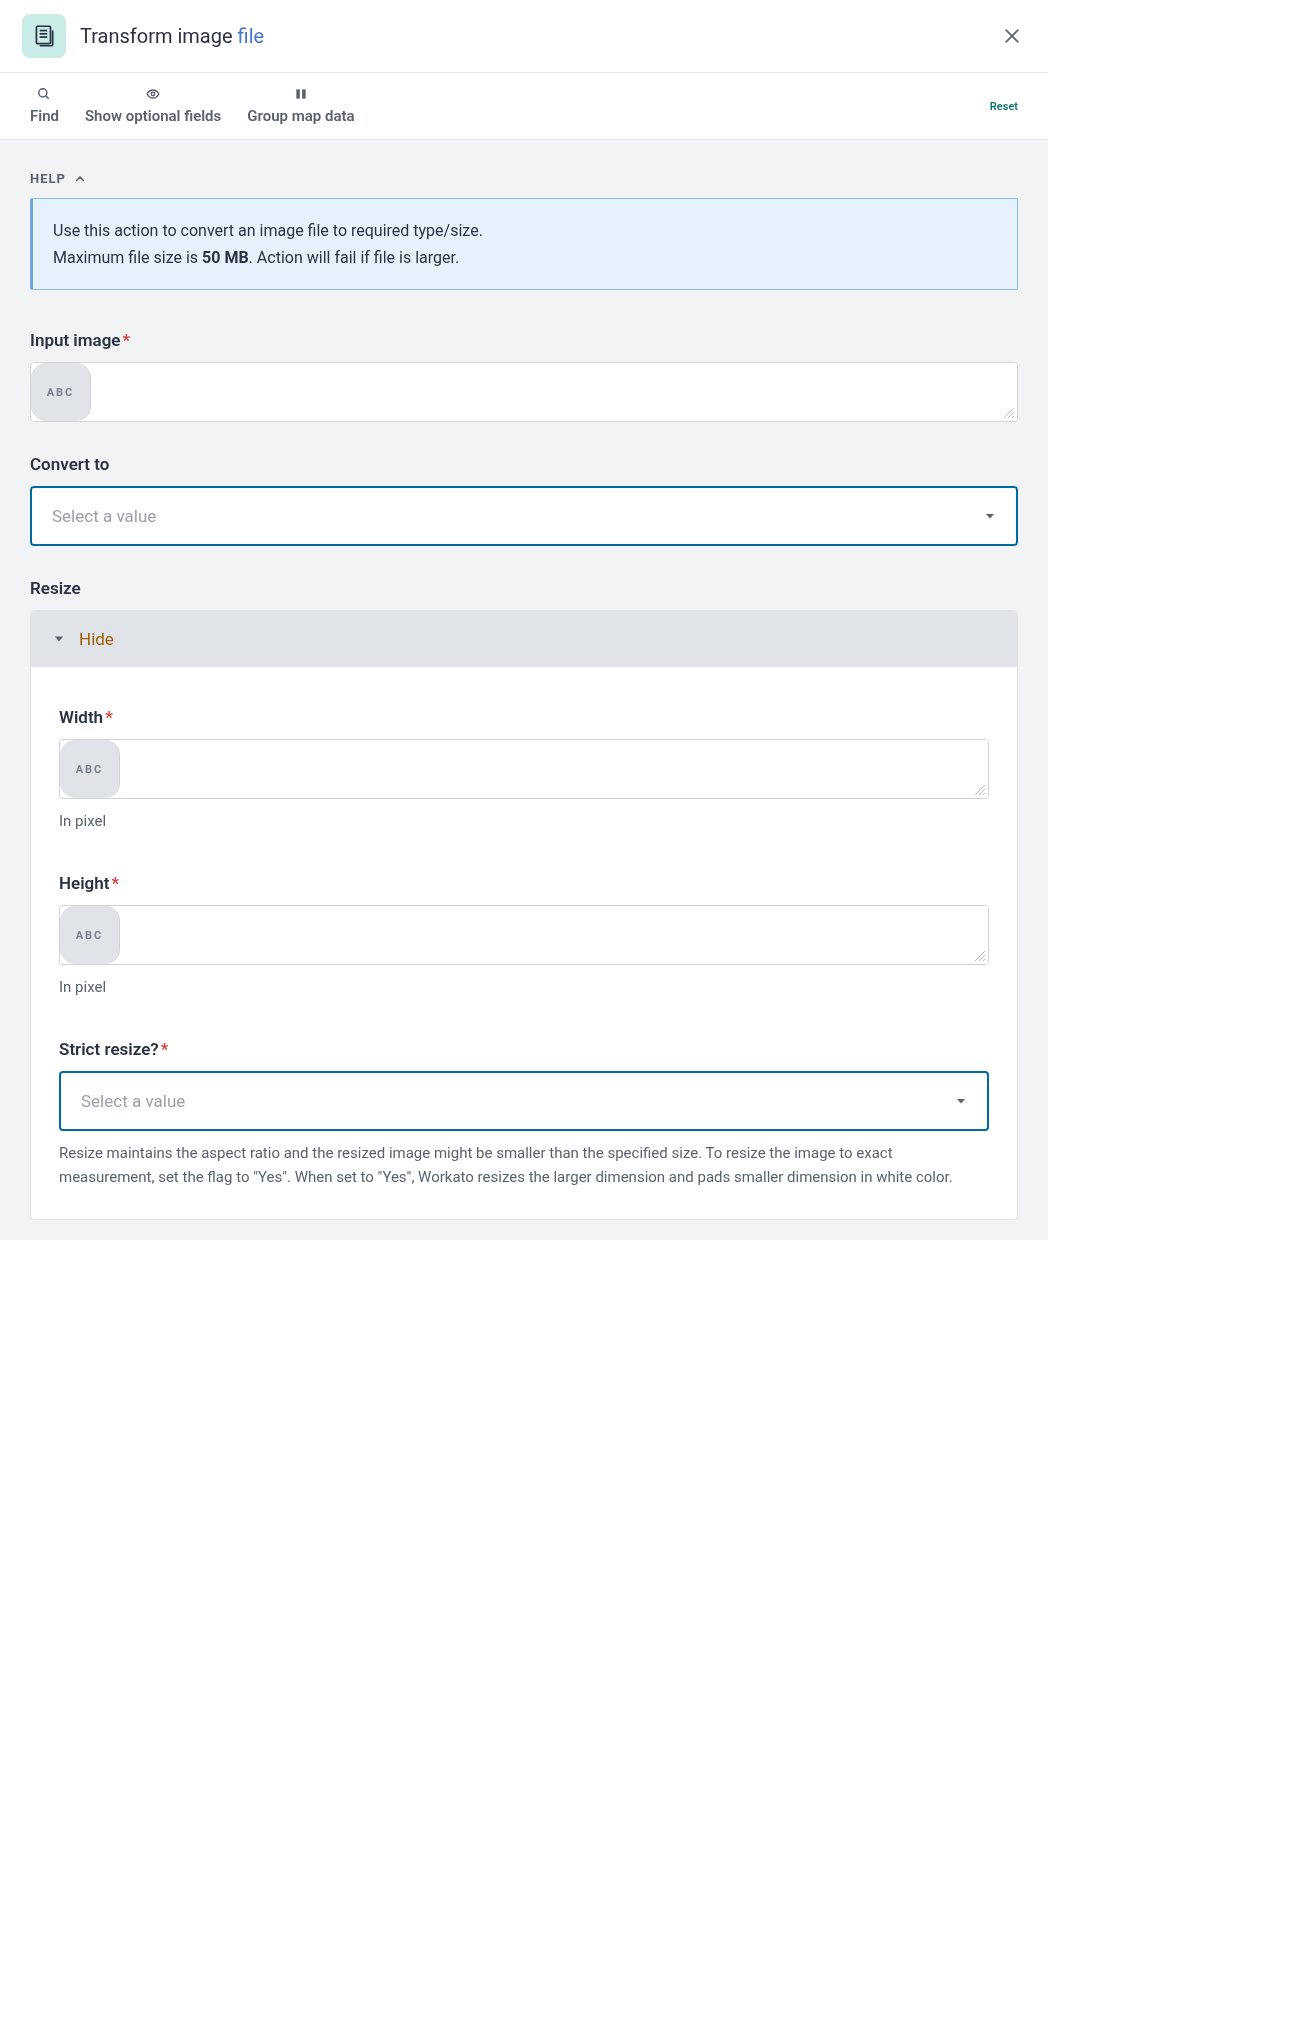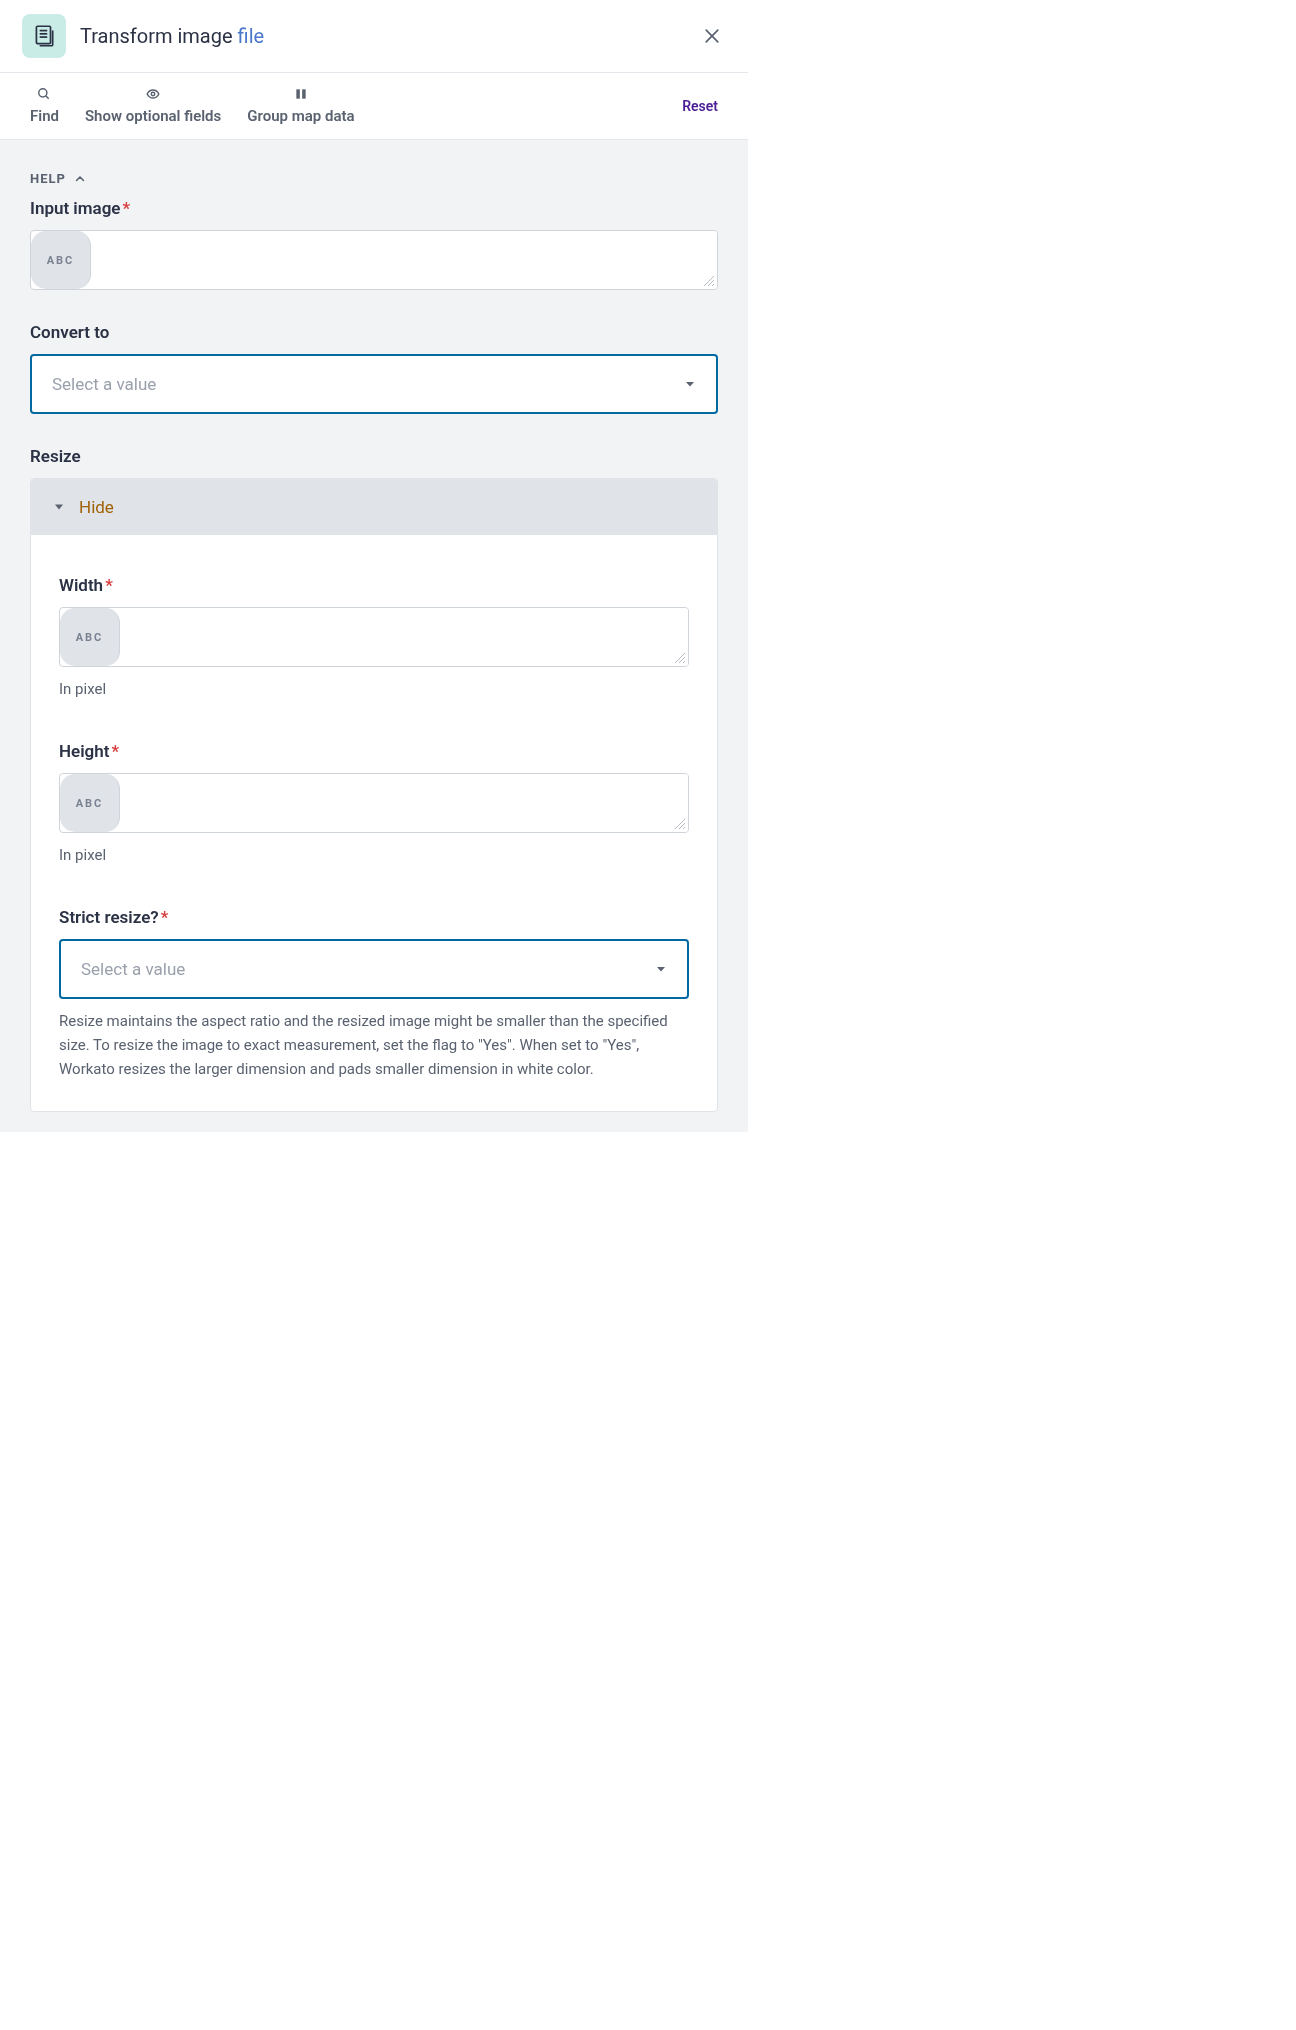--- a/index.html
+++ b/index.html
@@ -4,21 +4,21 @@
 <style>
   * { box-sizing: border-box; }
   html, body {
     margin: 0;
     padding: 0;
     font-family: -apple-system, BlinkMacSystemFont, "Segoe UI", Roboto, Helvetica, Arial, sans-serif;
     background: #fff;
     color: #2b3245;
   }
   .panel {
-    width: 748px;
+    width: 1048px;
     min-height: 1370px;
   }
 
   
   .panel-header {
     display: flex;
     align-items: center;
     padding: 14px 22px;
     border-bottom: 1px solid #e4e7ec;
   }
@@ -66,23 +66,23 @@
     margin-right: 26px;
     cursor: pointer;
     flex-direction: column;
   }
   .toolbar-item svg,
   .toolbar-item .tb-icon {
     color: #5a6270;
   }
   .reset-link {
     margin-left: auto;
-    font-size: 14px;
+    font-size: 11px;
     font-weight: 600;
-    color: #4c1d95;
+    color: #0f766e;
     cursor: pointer;
   }
 
   
   .body {
     background: #f1f3f5;
     padding: 28px 30px 20px 30px;
   }
 
   
@@ -274,20 +274,26 @@
 
   <div class="body">
 
     
     <div class="help-toggle">
       <span>HELP</span>
       <svg width="12" height="12" viewBox="0 0 24 24" fill="none" stroke="currentColor" stroke-width="3" stroke-linecap="round">
         <polyline points="5 15 12 8 19 15"></polyline>
       </svg>
     </div>
+    <div class="help-box">
+      <div>Use this action to convert an image file to required type/size.</div>
+      <div>
+        <span>Maximum file size is </span><b>50 MB</b><span>. Action will fail if file is larger.</span>
+      </div>
+    </div>
 
     
     <div class="form-group">
       <div class="form-label">
         <span>Input image</span><span class="req">*</span>
       </div>
       <div class="field-row">
         <div class="field-prefix">ABC</div>
         <div class="field-area-wrap">
           <textarea class="field-area" style=""></textarea>

